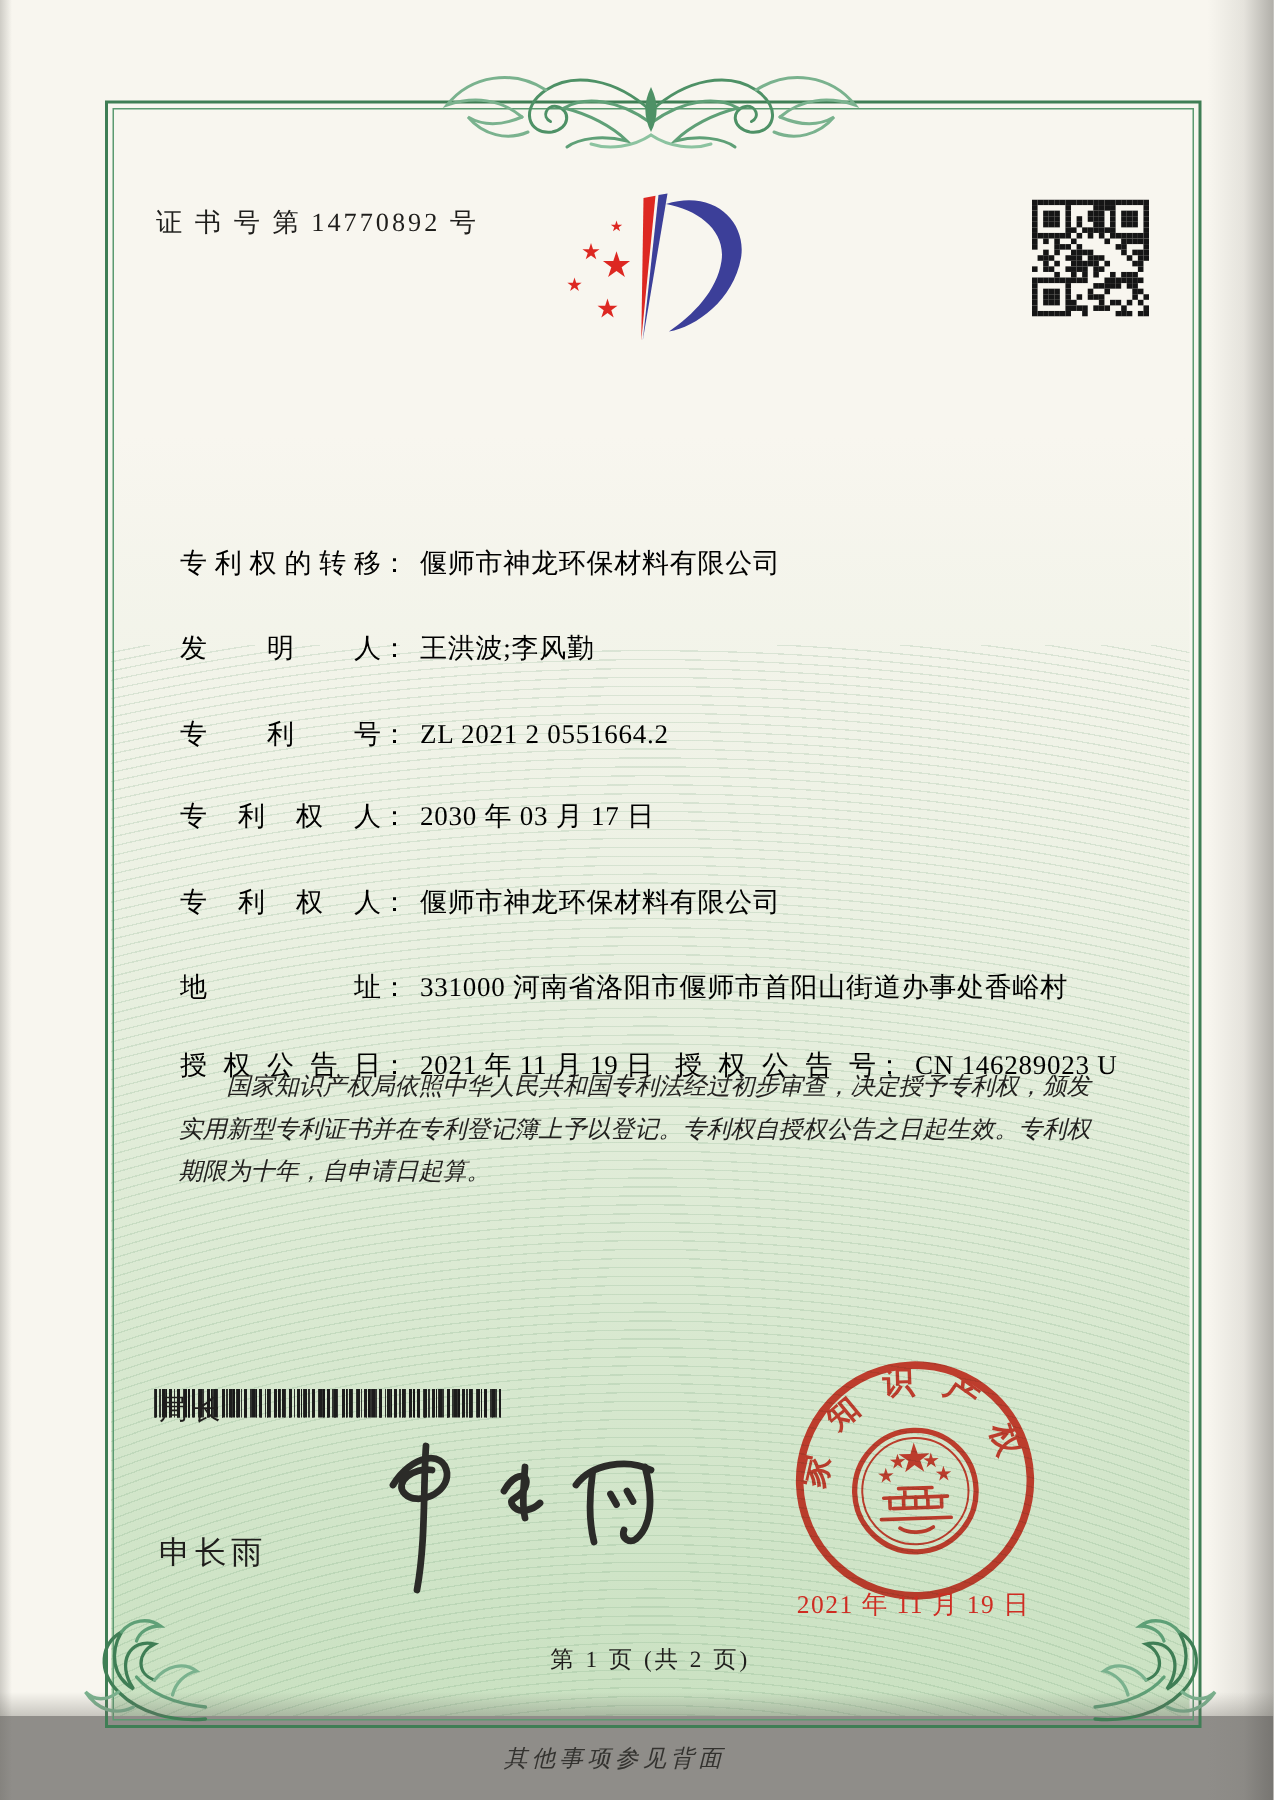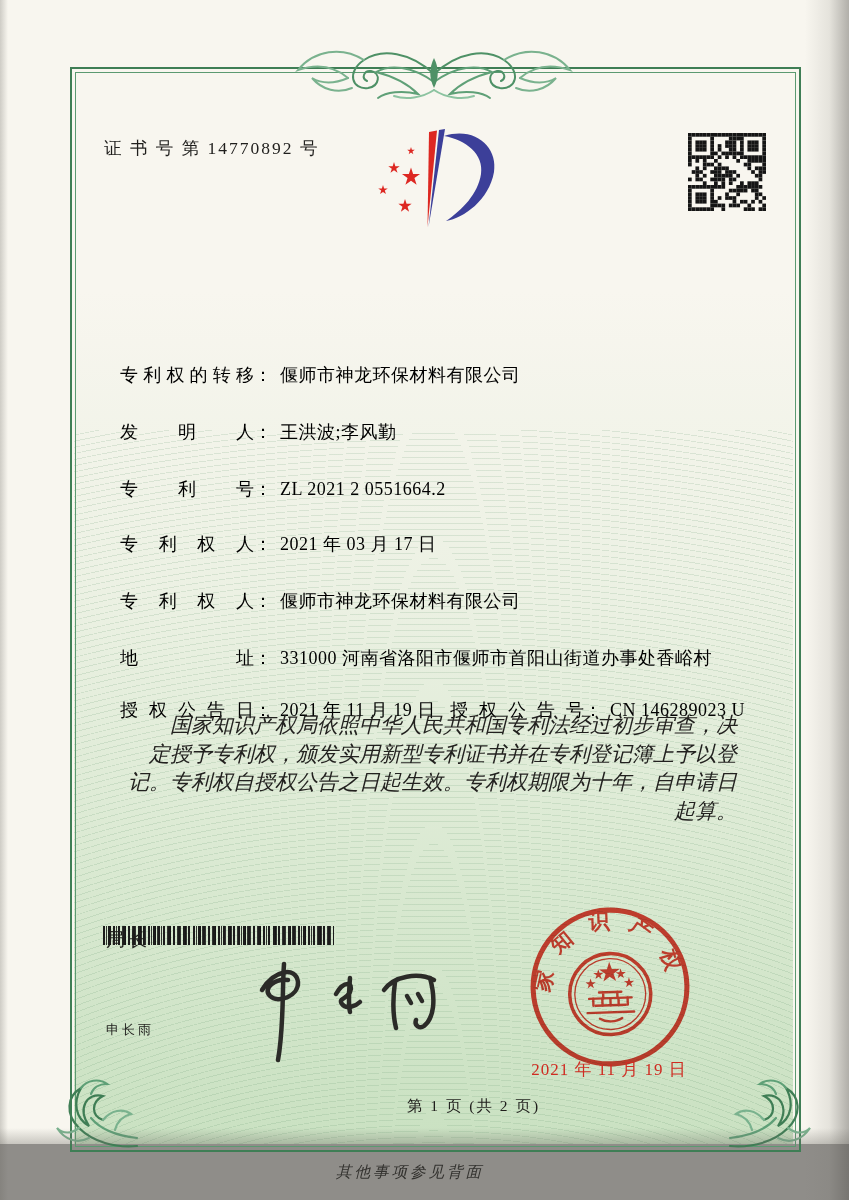--- a/index.html
+++ b/index.html
@@ -35,39 +35,39 @@
   .cert-no{left:104px;top:136px;font-size:17.5px;letter-spacing:2px;}
   .title{left:70px;top:254px;width:727px;text-align:center;font-size:45px;font-weight:bold;letter-spacing:.24em;text-indent:.24em;color:#151412;}
 
   .fields{position:absolute;left:120px;top:363px;width:628px;font-size:18px;}
   .frow{position:absolute;left:0;white-space:nowrap;}
   .flabel{display:inline-block;width:134px;text-align:justify;text-align-last:justify;vertical-align:bottom;}
   .fcolon{display:inline-block;margin-right:8px;}
   .fvalue{letter-spacing:.5px;}
   .grant-no-pair{position:absolute;left:330px;top:0;}
 
-  .paras{position:absolute;left:119px;top:711px;width:618px;font-size:21px;line-height:28.5px;font-style:italic;color:#22211f;text-align:right;}
+  .paras{position:absolute;left:119px;top:711px;width:618px;font-size:16px;line-height:28.5px;font-style:italic;color:#22211f;}
   .paras p{margin:0;text-indent:2em;}
 
   .barcode{position:absolute;left:103px;top:926px;width:231px;height:19px;
     background:
       repeating-linear-gradient(90deg,#1c1c1c 0 2px,rgba(0,0,0,0) 2px 5px),
       repeating-linear-gradient(90deg,#161616 0 1px,rgba(0,0,0,0) 1px 7.5px),
       repeating-linear-gradient(90deg,rgba(20,20,20,.85) 0 1px,rgba(0,0,0,0) 1px 3.2px);}
 
   .signer-title{left:106px;top:927px;font-size:19px;letter-spacing:3px;}
-  .signer-name{left:106px;top:1021px;font-size:13px;letter-spacing:3px;}
+  .signer-name{left:106px;top:1021px;font-size:21px;letter-spacing:3px;}
 
   .signature{position:absolute;left:232px;top:952px;width:235px;height:118px;}
 
   .seal{position:absolute;left:521px;top:901px;width:178px;height:172px;
     transform:rotate(-2deg);mix-blend-mode:multiply;opacity:.93;}
   .seal-date{left:520px;top:1058px;width:178px;text-align:center;font-size:17px;color:#cf2c22;letter-spacing:1px;}
 
-  .page-info{left:70px;top:1096px;width:727px;text-align:center;font-size:15.5px;letter-spacing:2px;margin-left:40px;}
+  .page-info{left:70px;top:1096px;width:727px;text-align:center;font-size:15.5px;letter-spacing:2px;}
   .back-note{left:70px;top:1162px;width:680px;text-align:center;font-size:15.5px;font-style:italic;letter-spacing:3px;color:#33322f;font-family:Liberation Serif, serif;}
 
   .logo{position:absolute;left:358px;top:120px;width:152px;height:118px;}
   .qr{position:absolute;left:688px;top:133px;width:78px;height:78px;}
 
   .ornament-top{position:absolute;left:282px;top:32px;width:304px;height:76px;}
   .flourish{position:absolute;width:86px;height:76px;}
   .flourish.bl{left:53px;top:1076px;}
   .flourish.br{left:728px;top:1076px;transform:scaleX(-1);}
 </style>
@@ -384,21 +384,21 @@
     <div class="frow" style="top:0">
       <span class="flabel">专利权的转移</span><span class="fcolon">：</span><span class="fvalue">偃师市神龙环保材料有限公司</span>
     </div>
     <div class="frow" style="top:57px">
       <span class="flabel">发明人</span><span class="fcolon">：</span><span class="fvalue">王洪波;李风勤</span>
     </div>
     <div class="frow" style="top:114px">
       <span class="flabel">专利号</span><span class="fcolon">：</span><span class="fvalue">ZL 2021 2 0551664.2</span>
     </div>
     <div class="frow" style="top:169px">
-      <span class="flabel">专利权人</span><span class="fcolon">：</span><span class="fvalue">2021 年 03 月 17 日</span>
+      <span class="flabel">专利权人</span><span class="fcolon">：</span><span class="fvalue">2030 年 03 月 17 日</span>
     </div>
     <div class="frow" style="top:226px">
       <span class="flabel">专利权人</span><span class="fcolon">：</span><span class="fvalue">偃师市神龙环保材料有限公司</span>
     </div>
     <div class="frow" style="top:283px">
       <span class="flabel">地址</span><span class="fcolon">：</span><span class="fvalue">331000 河南省洛阳市偃师市首阳山街道办事处香峪村</span>
     </div>
     <div class="frow" style="top:335px">
       <span class="flabel">授权公告日</span><span class="fcolon">：</span><span class="fvalue">2021 年 11 月 19 日</span>
       <span class="grant-no-pair">

